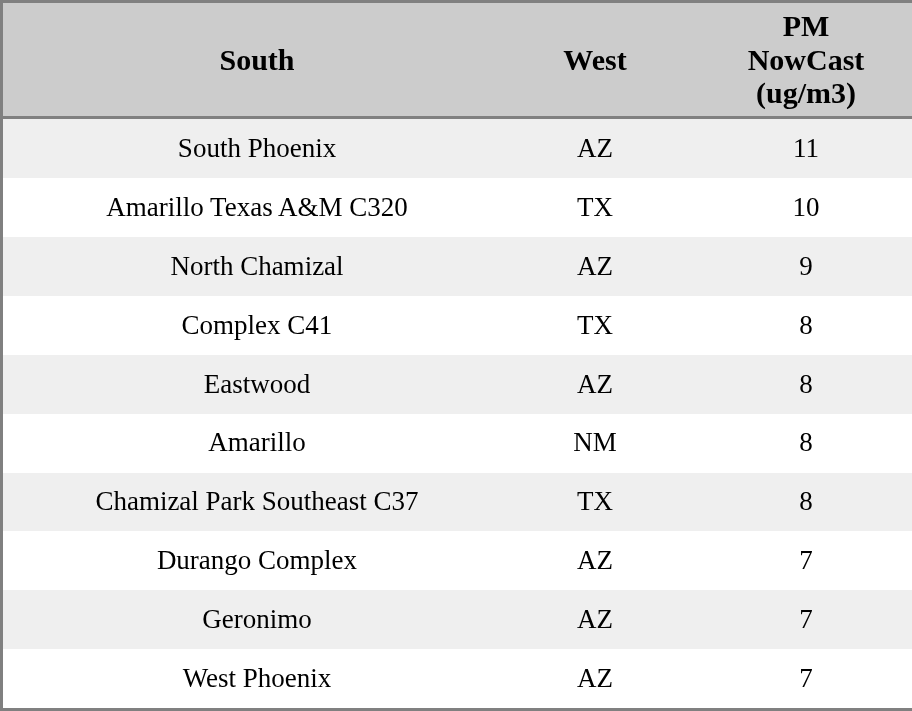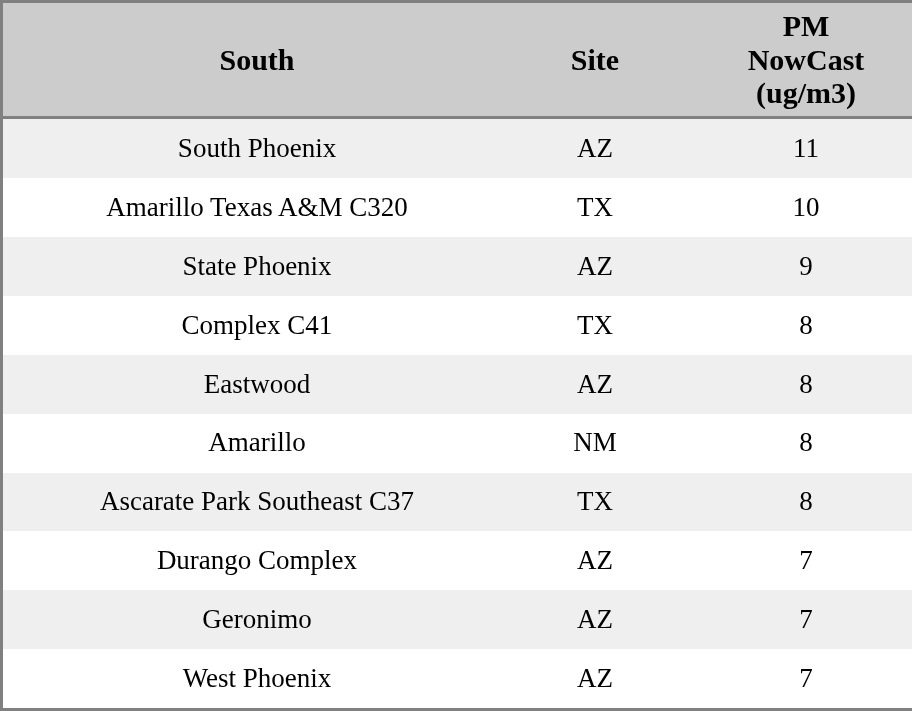--- a/index.html
+++ b/index.html
@@ -57,61 +57,61 @@
   }
 </style>
 </head>
 <body>
 
 <div class="table-wrap">
   <table class="data-table">
     <thead>
       <tr>
         <th class="col-site">South</th>
-        <th class="col-state">Site</th>
+        <th class="col-state">West</th>
         <th class="col-pm">
           <div>PM</div>
           <div>NowCast</div>
           <div>(ug/m3)</div>
         </th>
       </tr>
     </thead>
     <tbody>
       <tr>
         <td>South Phoenix</td>
         <td>AZ</td>
         <td>11</td>
       </tr>
       <tr>
         <td>Amarillo Texas A&amp;M C320</td>
         <td>TX</td>
         <td>10</td>
       </tr>
       <tr>
-        <td>State Phoenix</td>
+        <td>North Chamizal</td>
         <td>AZ</td>
         <td>9</td>
       </tr>
       <tr>
         <td>Complex C41</td>
         <td>TX</td>
         <td>8</td>
       </tr>
       <tr>
         <td>Eastwood</td>
         <td>AZ</td>
         <td>8</td>
       </tr>
       <tr>
         <td>Amarillo</td>
         <td>NM</td>
         <td>8</td>
       </tr>
       <tr>
-        <td>Ascarate Park Southeast C37</td>
+        <td>Chamizal Park Southeast C37</td>
         <td>TX</td>
         <td>8</td>
       </tr>
       <tr>
         <td>Durango Complex</td>
         <td>AZ</td>
         <td>7</td>
       </tr>
       <tr>
         <td>Geronimo</td>

